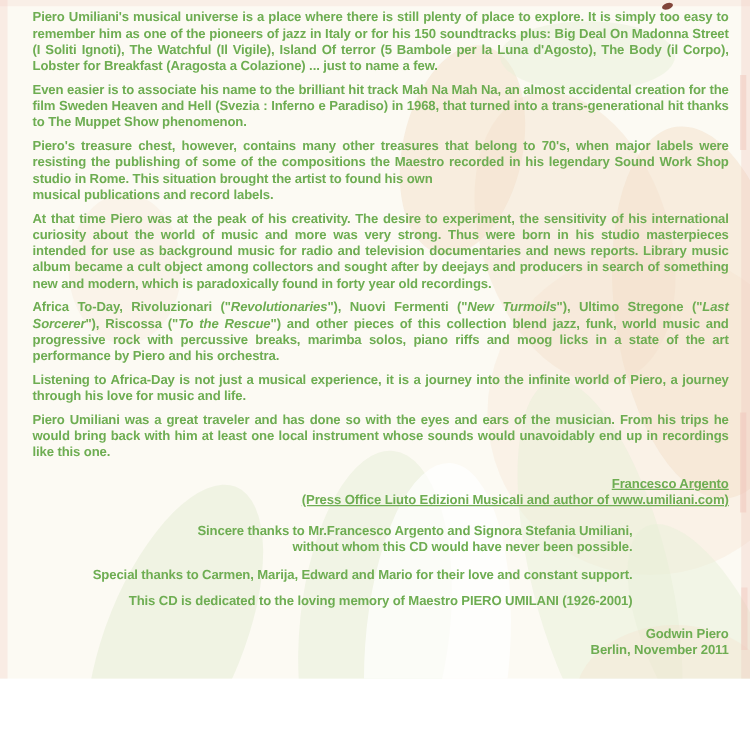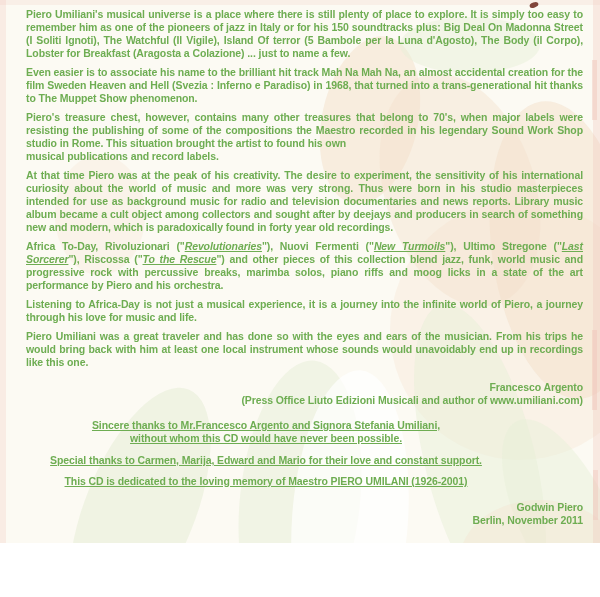--- a/index.html
+++ b/index.html
@@ -38,24 +38,24 @@
     color: var(--text-green);
     font-weight: bold;
     font-size: 10.5px;
     line-height: 13px;
     letter-spacing: -0.1px;
   }
   p.para {
     margin: 0 0 6px 0;
     text-align: justify;
   }
-  .para em { font-style: italic; text-decoration: underline; }
+  .para em { font-style: italic; }
   .right-block { text-align: right; }
-  .sig-rome   { margin-top: 12px; }
-  .center-block { width: 480px; text-align: center; text-decoration: underline; }
+  .sig-rome   { margin-top: 12px; text-decoration: underline; }
+  .center-block { width: 480px; text-align: right; }
   .thanks-block { margin-top: 12px; }
   .special-line { margin-top: 9px; }
   .dedication-line { margin-top: 8px; }
   .sig-berlin { margin-top: 13px; }
 </style>
 </head>
 <body>
 
 <div class="page">
 

